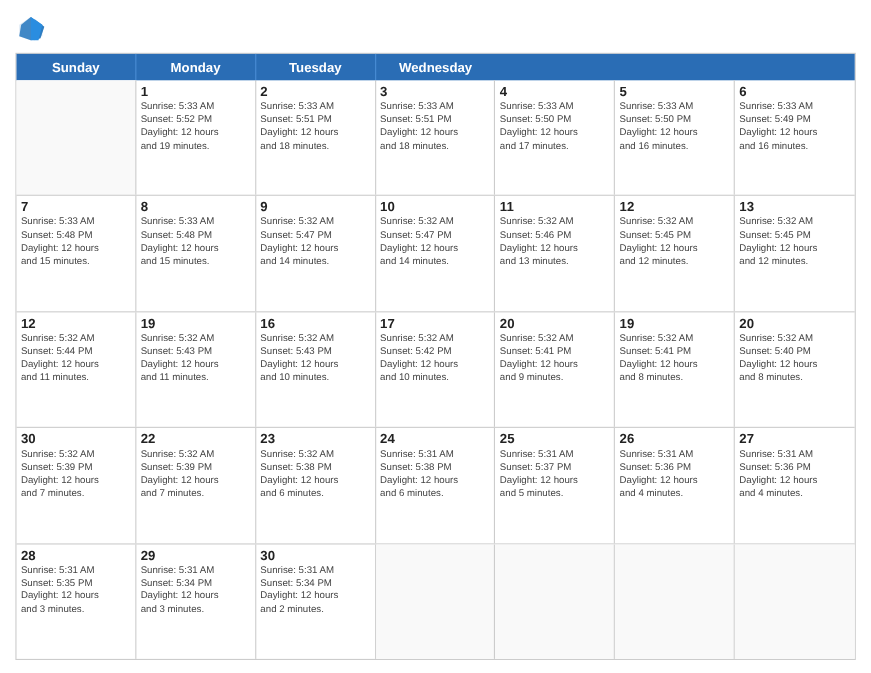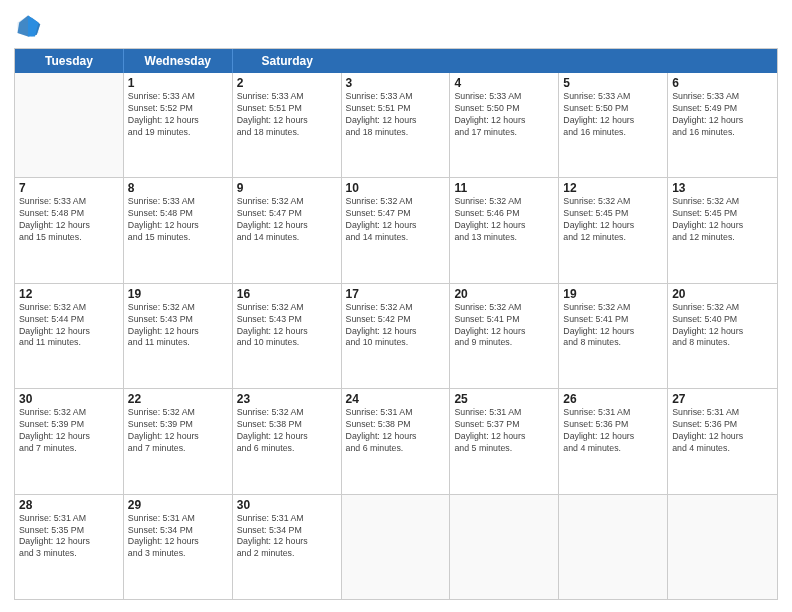--- a/index.html
+++ b/index.html
@@ -125,23 +125,24 @@
       </div>
     </div>
     <div class="title-block">
       <div class="month-title"></div>
       <div class="subtitle"></div>
     </div>
   </div>
 
   <div class="calendar">
     <div class="cal-header">
+    <div class="cal-header-cell">Sunday</div>
+        <div class="cal-header-cell">Monday</div>
         <div class="cal-header-cell">Tuesday</div>
         <div class="cal-header-cell">Wednesday</div>
-        <div class="cal-header-cell">Saturday</div>
       </div>
     <div class="cal-body">
     <div class="cal-row">
           <div class="cal-cell empty"></div>
           <div class="cal-cell">
             <div class="day-num">1</div>
             <div class="cell-info" style="white-space: pre-line;">Sunrise: 5:33 AM
 Sunset: 5:52 PM
 Daylight: 12 hours
 and 19 minutes.</div>

